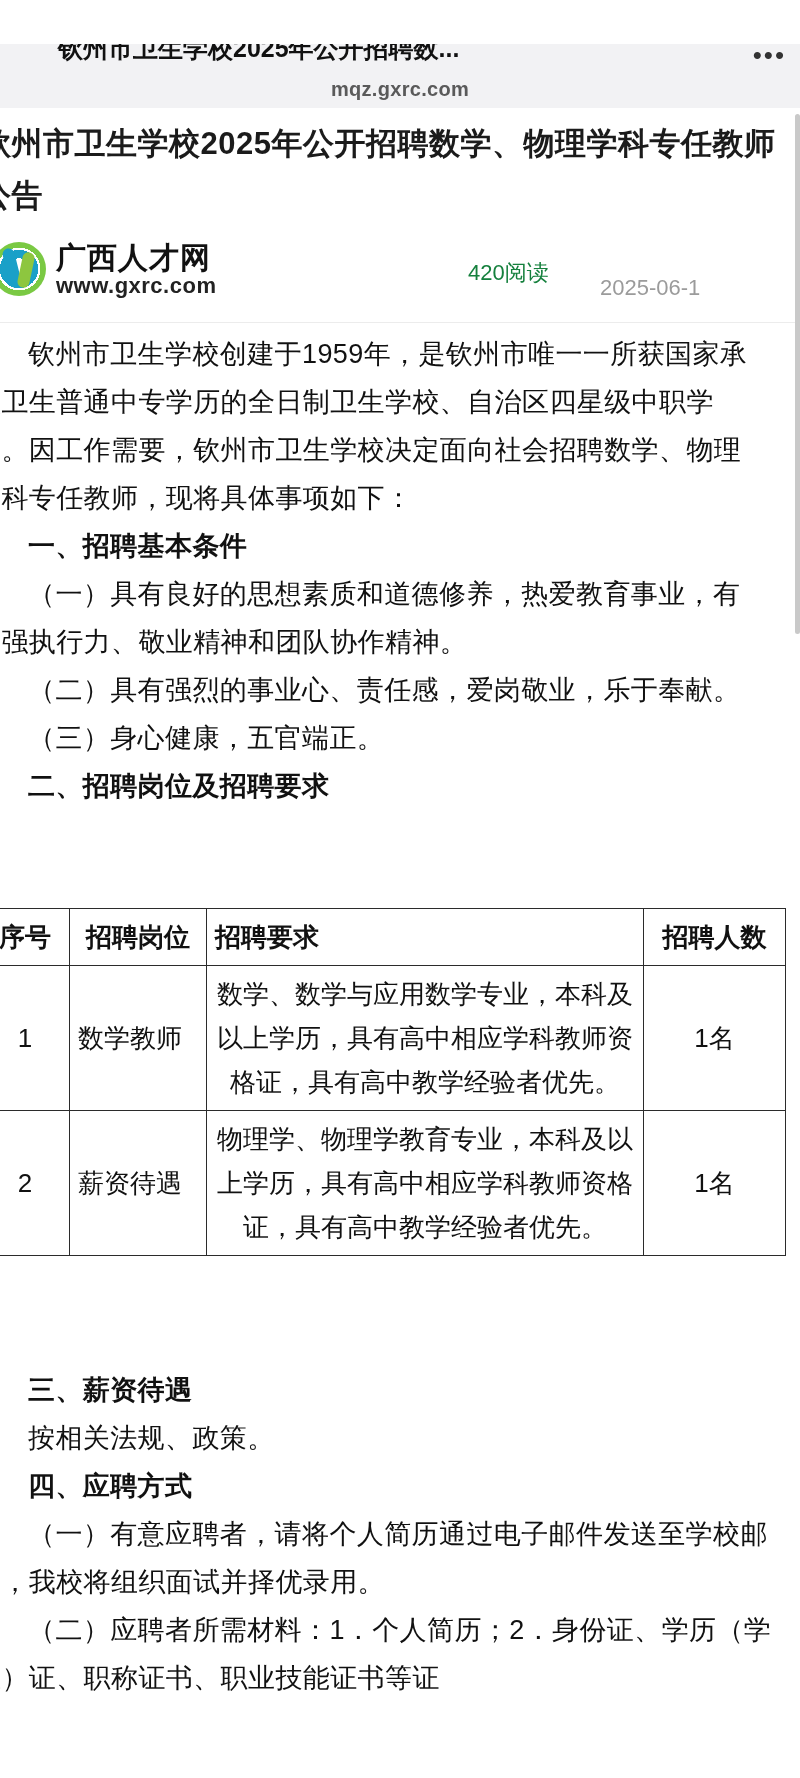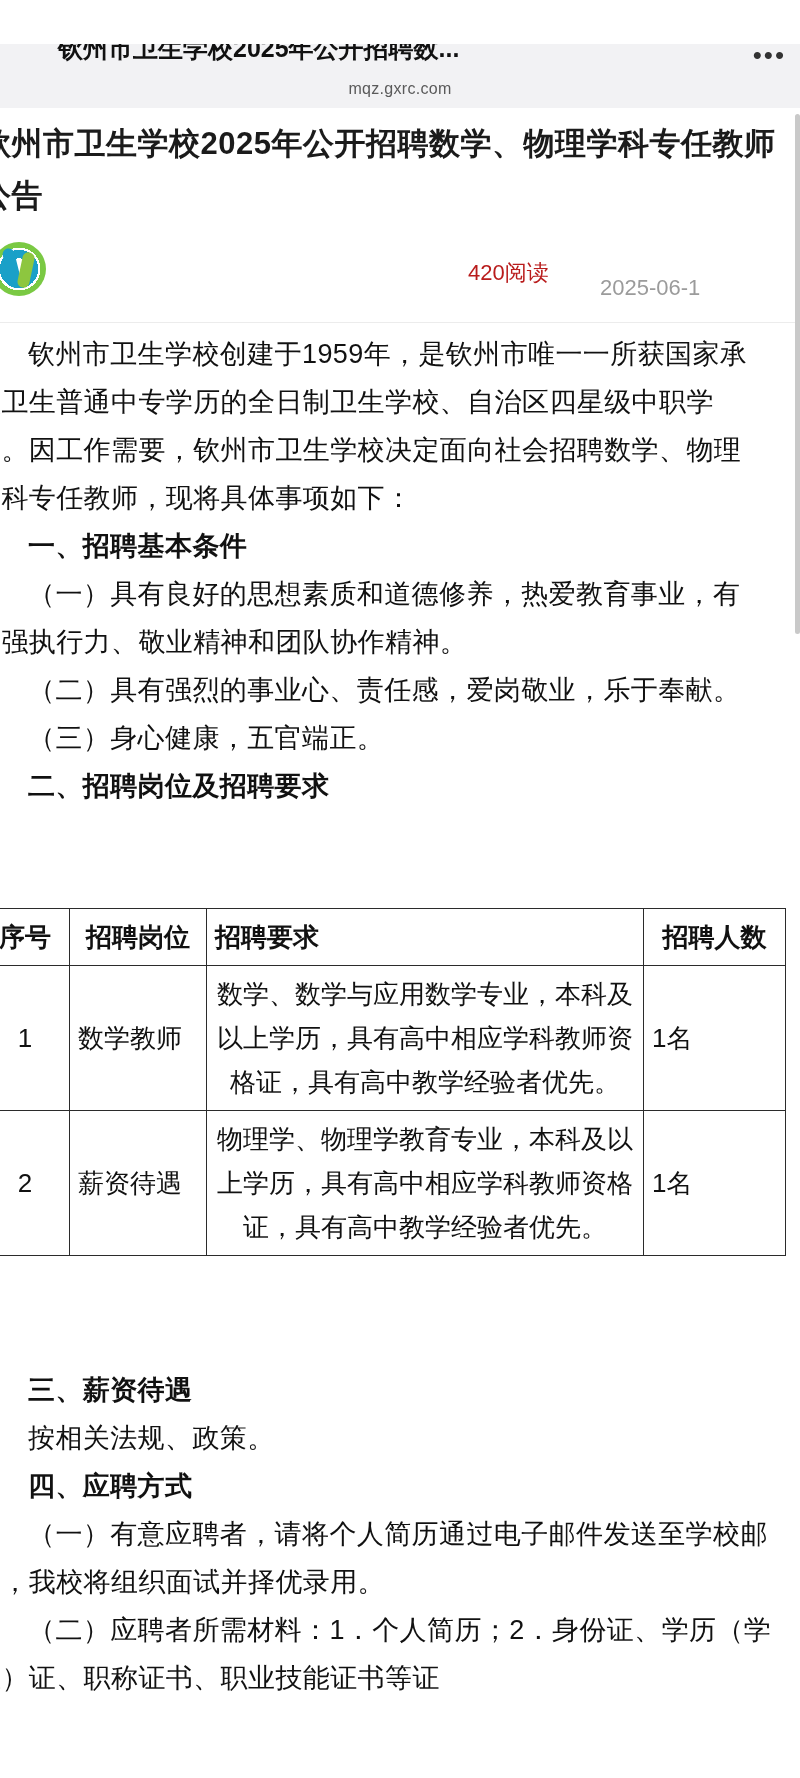--- a/index.html
+++ b/index.html
@@ -58,23 +58,24 @@
     left: 0;
     width: 800px;
     height: 38px;
     background: #f2f2f4;
     border-bottom: 1px solid #e2e2e4;
     display: flex;
     align-items: center;
     justify-content: center;
   }
   .urlbar-text {
-    font-size: 16px;
+    font-size: 20px;
     color: #5a5a5a;
     letter-spacing: 0.3px;
+    font-weight: bold;
   }
 
   
   .content {
     position: absolute;
     top: 64px;
     left: 0;
     width: 800px;
     height: 1714px;
     background: #ffffff;
@@ -152,21 +153,21 @@
     font-size: 22px;
     font-weight: bold;
     color: #222;
     letter-spacing: 0.5px;
   }
   .meta-views {
     position: absolute;
     left: 468px;
     top: 22px;
     font-size: 22px;
-    color: #b91c1c;
+    color: #15803d;
   }
   .meta-date {
     position: absolute;
     left: 600px;
     top: 39px;
     font-size: 22px;
     color: #9b9b9b;
     white-space: nowrap;
   }
 
@@ -210,21 +211,21 @@
     color: #111;
     font-weight: normal;
   }
   table.rec th {
     font-weight: bold;
     text-align: center;
   }
   .col-no { width: 72px; text-align: center; }
   .col-post { width: 120px; text-align: left; }
   .col-req { width: 420px; text-align: center; }
-  .col-cnt { width: 125px; text-align: left; }
+  .col-cnt { width: 125px; text-align: center; }
 
   .after-table {
     position: absolute;
     left: -26px;
     top: 1258px;
     width: 800px;
     font-size: 27px;
     line-height: 48px;
     color: #111;
   }
@@ -260,20 +261,24 @@
     <span class="urlbar-text">mqz.gxrc.com</span>
   </div>
 
   <div class="content">
 
     <div class="headline">钦州市卫生学校2025年公开招聘数学、物理学科专任教师公告</div>
 
     <div class="meta">
       <div class="logo-wrap">
         <div class="logo-mark"></div>
+        <div class="logo-text">
+          <div class="logo-title">广西人才网</div>
+          <div class="logo-sub">www.gxrc.com</div>
+        </div>
       </div>
       <div class="meta-views">420阅读</div>
       <div class="meta-date">2025-06-1</div>
     </div>
 
     <div class="article">
       <p>钦州市卫生学校创建于1959年，是钦州市唯一一所获国家承认卫生普通中专学历的全日制卫生学校、自治区四星级中职学校。因工作需要，钦州市卫生学校决定面向社会招聘数学、物理学科专任教师，现将具体事项如下：</p>
       <p class="h">一、招聘基本条件</p>
       <p>（一）具有良好的思想素质和道德修养，热爱教育事业，有较强执行力、敬业精神和团队协作精神。</p>
       <p>（二）具有强烈的事业心、责任感，爱岗敬业，乐于奉献。</p>

